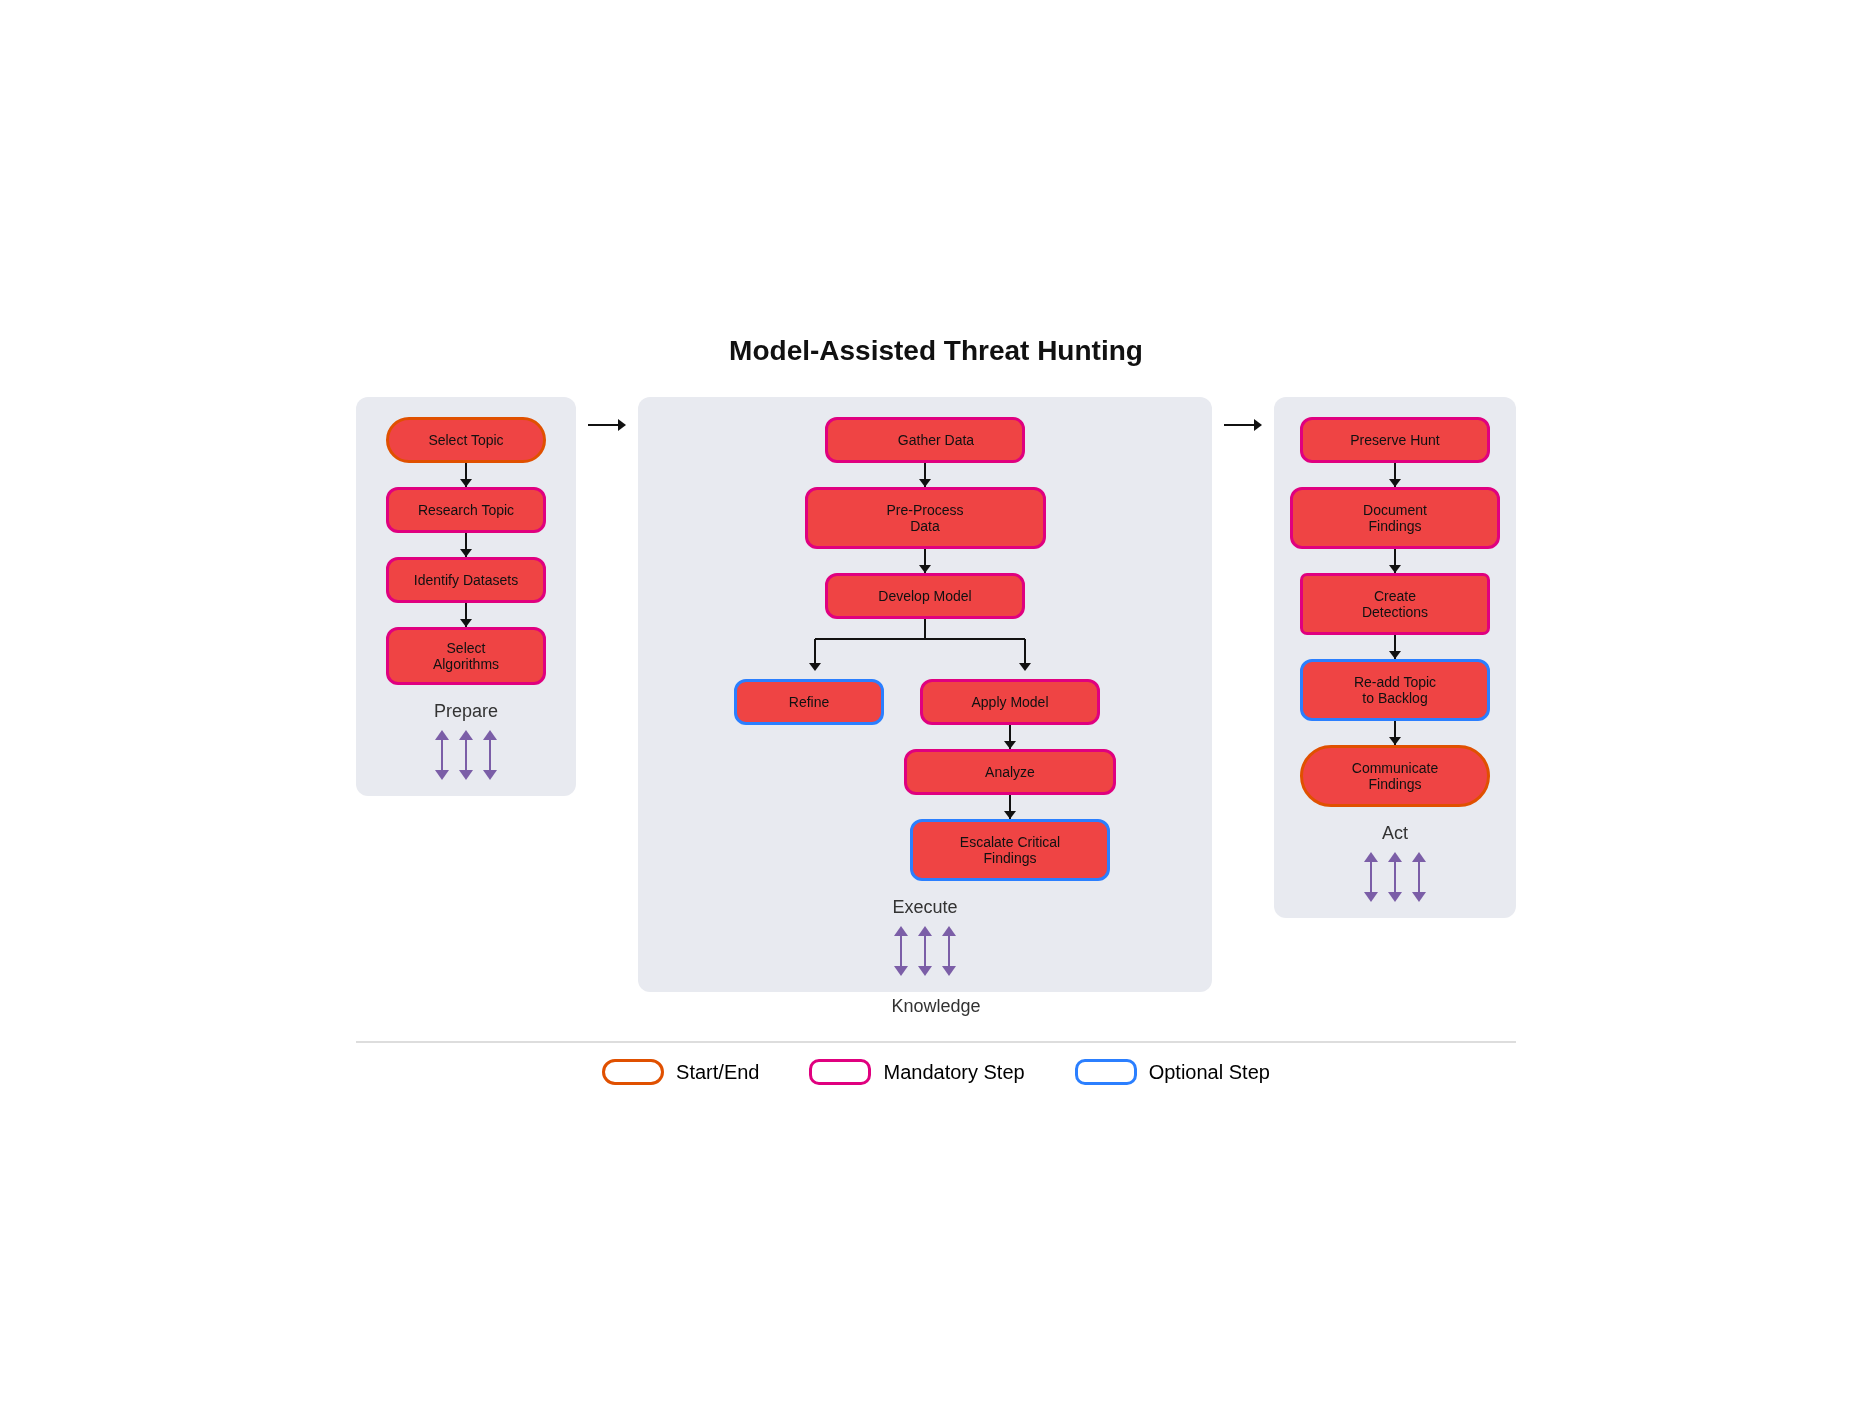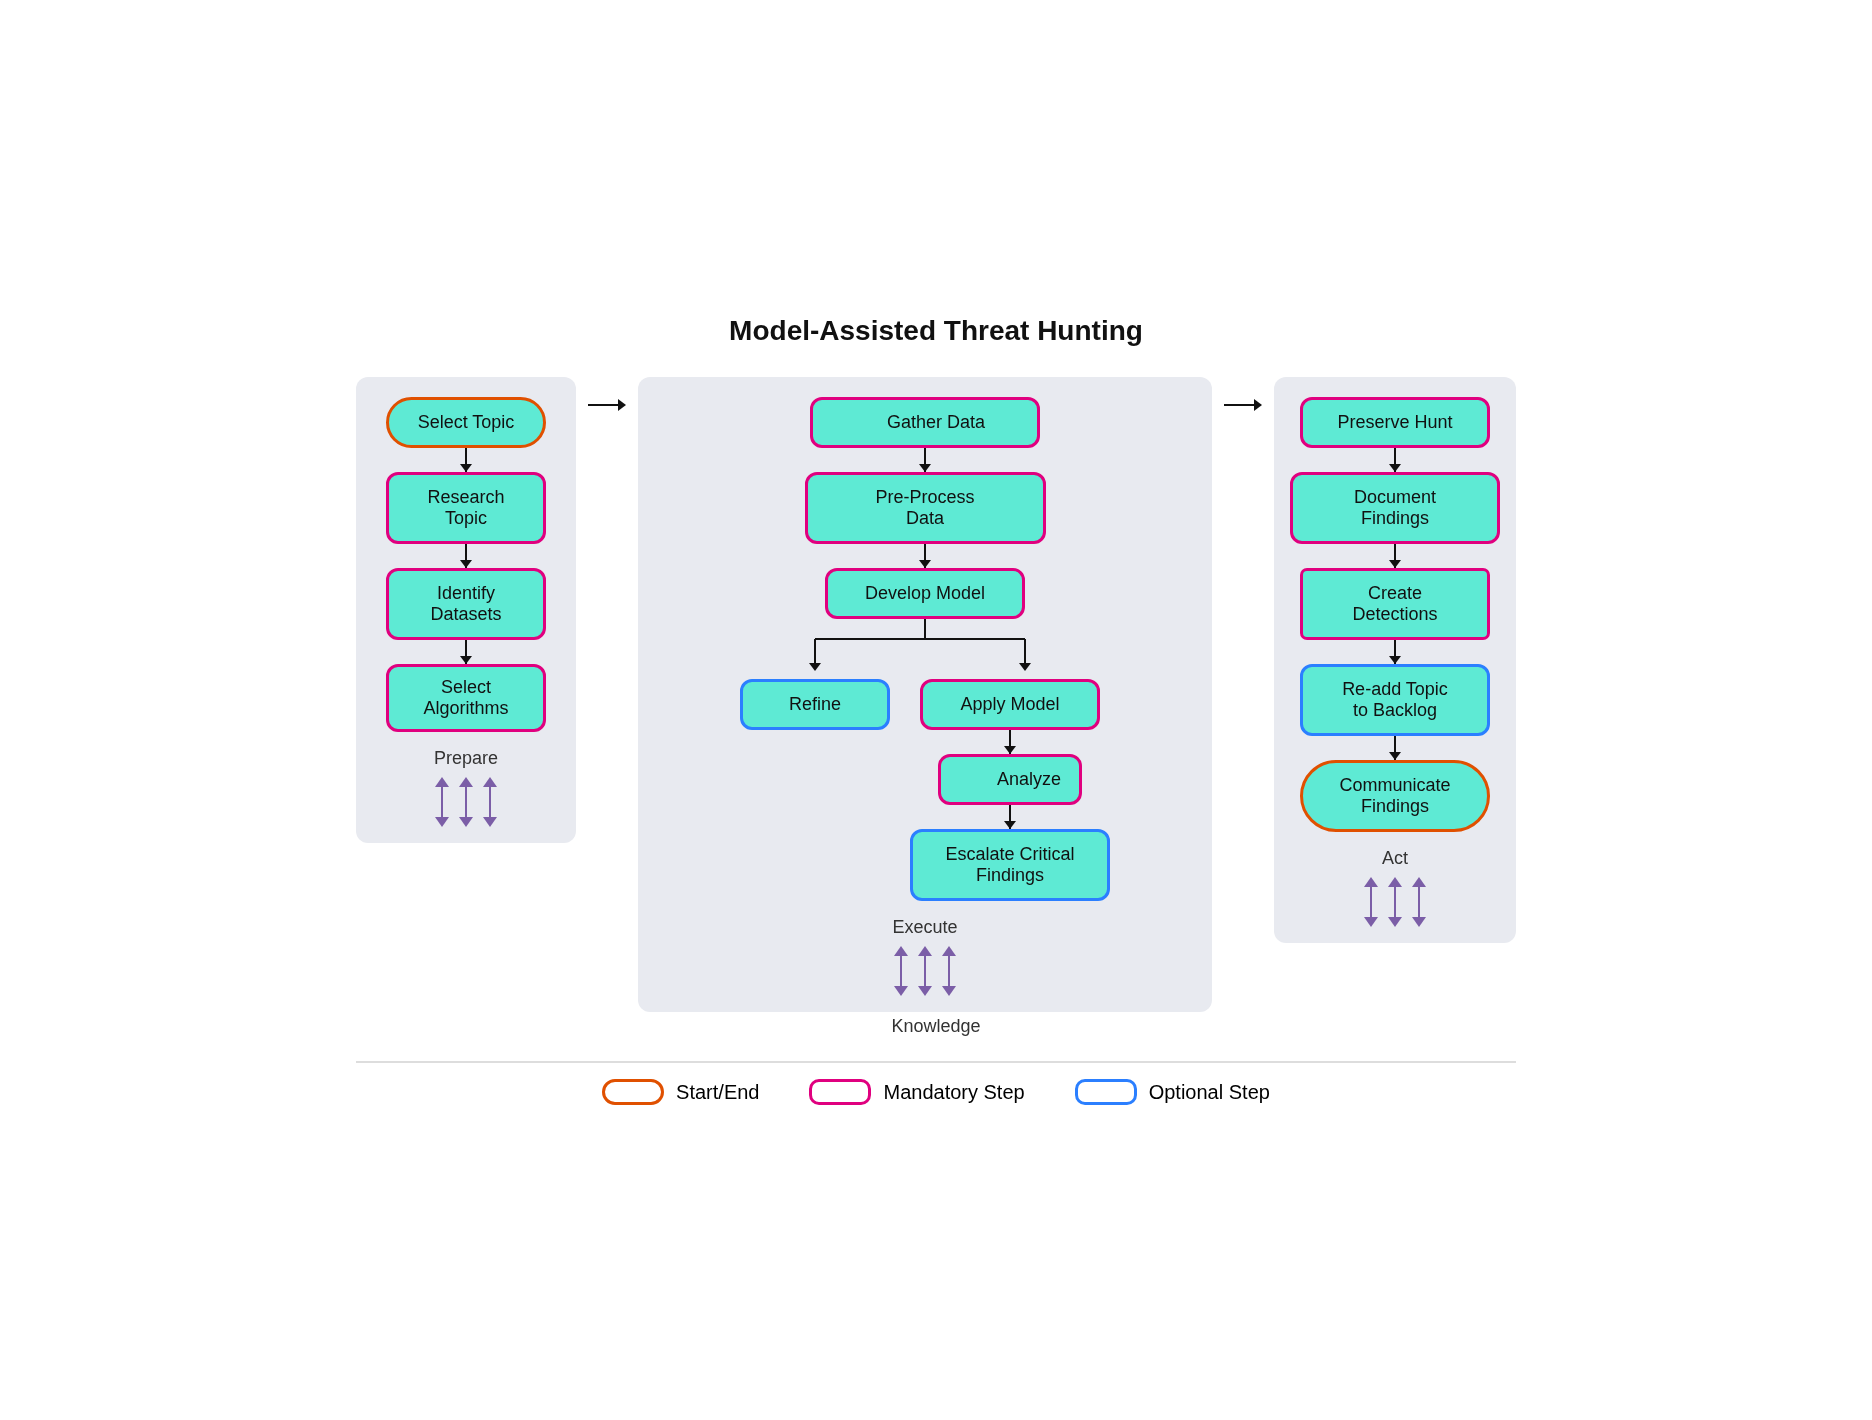--- a/index.html
+++ b/index.html
@@ -34,24 +34,24 @@
       position: relative;
     }
     .phase-prepare { flex: 0 0 220px; }
     .phase-execute { flex: 1; }
     .phase-act { flex: 0 0 240px; }
 
     
     .node {
       border-radius: 12px;
       padding: 12px 18px;
-      font-size: 18px;
+      font-size: 14px;
       font-weight: 500;
       text-align: center;
-      background: #5eead4;
+      background: #ef4444;
       position: relative;
     }
     .node-mandatory {
       border: 3px solid #e0007f;
       color: #111;
     }
     .node-optional {
       border: 3px solid #2b7fff;
       color: #111;
     }
@@ -210,21 +210,21 @@
     <div style="display:flex; align-items:flex-start; padding-top: 22px;">
       <div style="display:flex; flex-direction:row; align-items:center;">
         <div style="width:30px; height:2px; background:#111;"></div>
         <div style="width:0; height:0; border-top:6px solid transparent; border-bottom:6px solid transparent; border-left:8px solid #111;"></div>
       </div>
     </div>
 
     <div class="phase-box phase-execute">
       <div class="execute-inner">
 
-        <div class="node node-mandatory" style="width:230px;padding-left:40px;">Gather Data</div>
+        <div class="node node-mandatory" style="width:200px;padding-left:40px;">Gather Data</div>
         <div class="arrow-down"></div>
 
         <div class="node node-mandatory" style="width:241px;">Pre-Process<br>Data</div>
         <div class="arrow-down"></div>
 
         <div class="node node-mandatory" style="width:200px;">Develop Model</div>
 
         <div style="display:flex; width:100%; justify-content:center; gap:0; margin-top:0; position:relative;">
 
           <svg width="380" height="60" style="position:absolute; top:0; left:50%; transform:translateX(-50%);">
@@ -245,21 +245,21 @@
         <div style="display:flex; gap:20px; width:100%; justify-content:center; align-items:flex-start;">
 
           <div style="display:flex; flex-direction:column; align-items:center;">
             <div class="node node-optional" style="width:150px;">Refine</div>
           </div>
 
           <div style="display:flex; flex-direction:column; align-items:center;">
             <div class="node node-mandatory" style="width:180px;padding-left:18px;">Apply Model</div>
             <div class="arrow-down"></div>
 
-            <div class="node node-mandatory" style="width:144px;text-align:right;">Analyze</div>
+            <div class="node node-mandatory" style="width:212px;">Analyze</div>
             <div class="arrow-down"></div>
 
             <div class="node node-optional" style="width:200px;">Escalate Critical<br>Findings</div>
           </div>
         </div>
 
       </div>
       <div class="phase-label">Execute</div>
       <div class="purple-arrows">
         <div class="purple-double">

